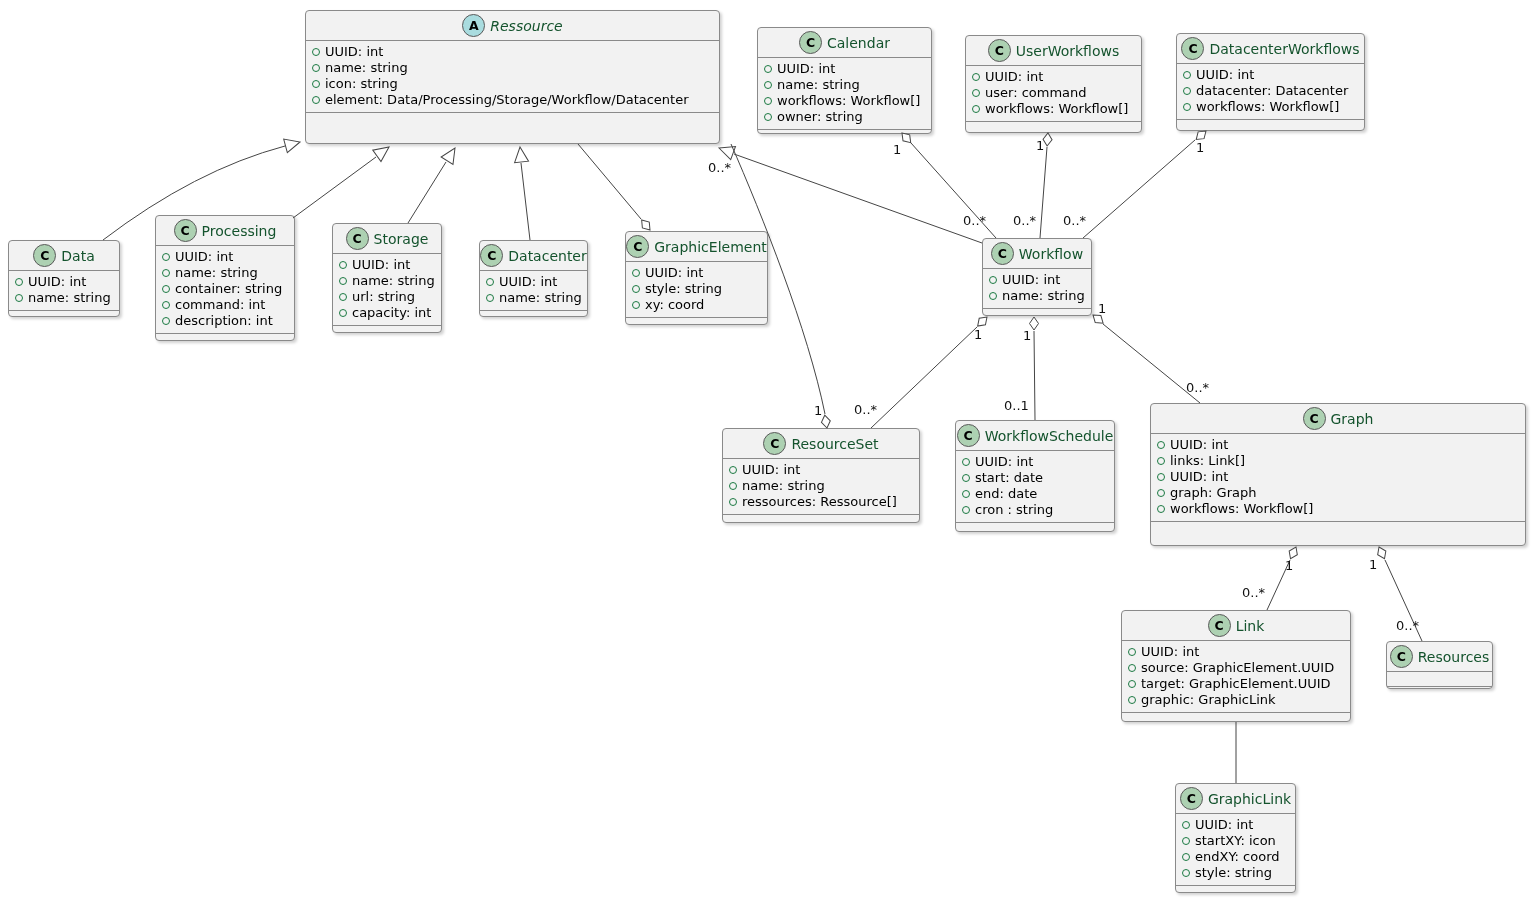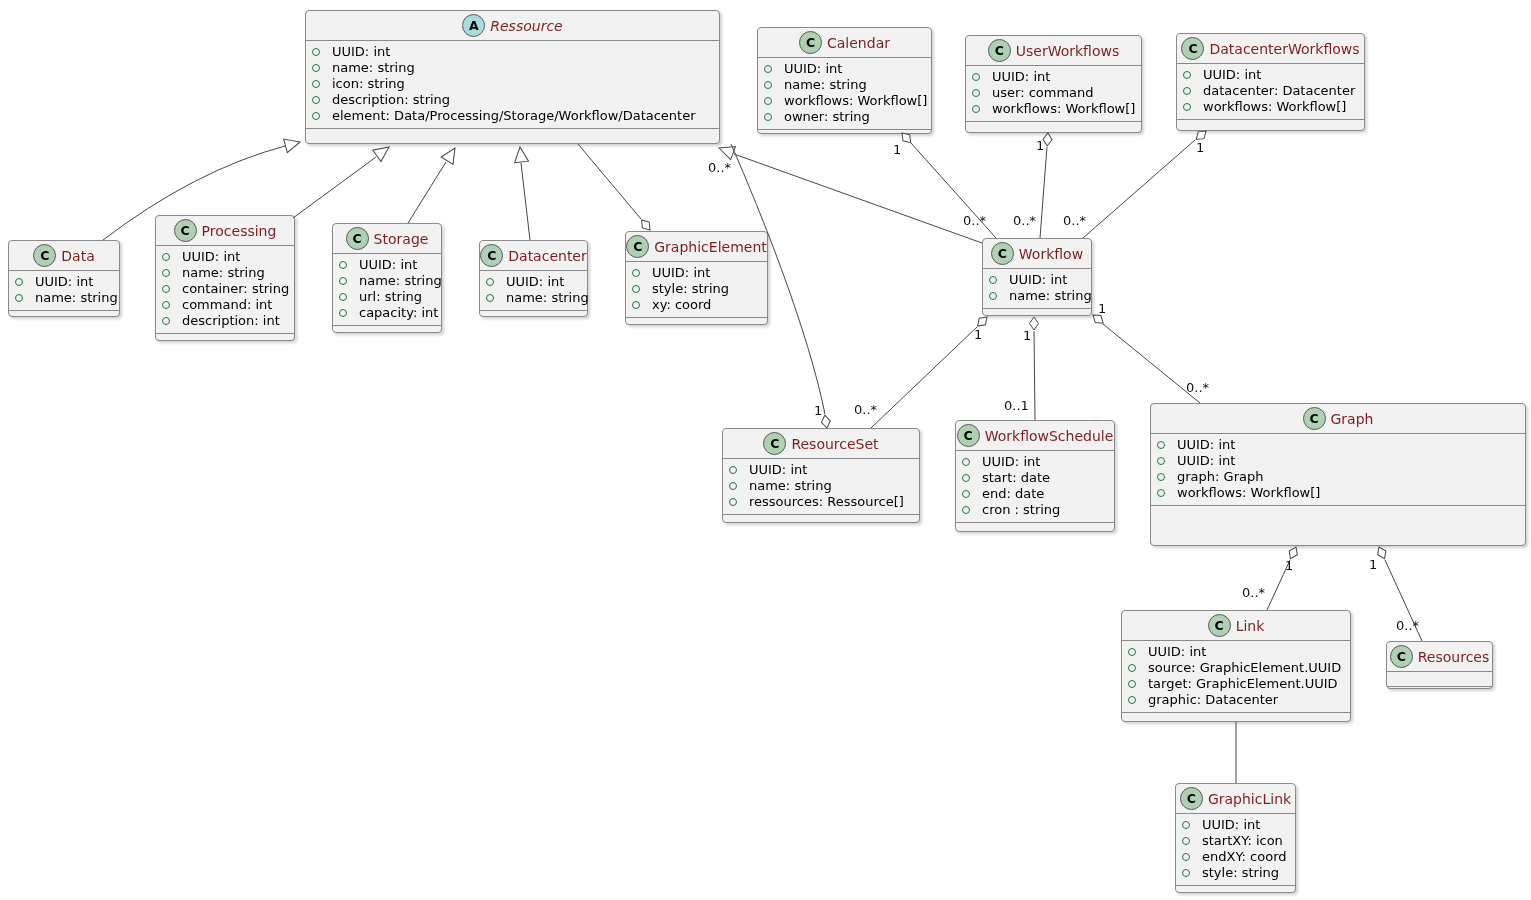--- a/index.html
+++ b/index.html
@@ -21,29 +21,29 @@
     white-space:nowrap; overflow:hidden; flex:none;
   }
   .stereo {
     width:21px; height:21px; border-radius:50%; flex:none;
     background:var(--circle-fill,#ADD1B2);
     border:1px solid var(--circle-border,#555);
     display:flex; align-items:center; justify-content:center;
     font-weight:bold; font-size:12.5px; color:#000;
   }
   .stereo.abs { background:var(--circle-abs,#A9DCDF); }
-  .cname { font-size:14px; color:#7f1d1d; }
+  .cname { font-size:14px; color:#14532d; }
   .uml-class.abstract .cname { font-style:italic; }
   .uml-attrs {
     flex:none; padding:3px 6px 4px;
     border-bottom:1px solid var(--box-border,#8a8a8a);
     min-height:7px;
   }
   .attr {
-    display:flex; align-items:center; gap:12px;
+    display:flex; align-items:center; gap:5px;
     line-height:16px; font-size:13px; color:#000; white-space:nowrap;
   }
   .vis {
     width:6px; height:6px; border-radius:50%; flex:none;
     border:1.4px solid var(--field-icon,#1C7A43); background:transparent;
   }
   .uml-footer { flex:1 1 auto; }
   svg.edges {
     position:absolute; left:0; top:0; width:1531px; height:900px;
     z-index:5; pointer-events:none;
@@ -69,24 +69,20 @@
         <div class="attr">
           <span class="vis"></span>
           <span>name: string</span>
         </div>
         <div class="attr">
           <span class="vis"></span>
           <span>icon: string</span>
         </div>
         <div class="attr">
           <span class="vis"></span>
-          <span>description: string</span>
-        </div>
-        <div class="attr">
-          <span class="vis"></span>
           <span>element: Data/Processing/Storage/Workflow/Datacenter</span>
         </div>
       </div>
       <div class="uml-footer"></div>
     </div>
     <div class="uml-class" style="left: 757px; top: 27px; width: 175px; height: 107px;">
       <div class="uml-title">
         <span class="stereo">C</span>
         <span class="cname">Calendar</span>
       </div>
@@ -329,20 +325,24 @@
         <span class="stereo">C</span>
         <span class="cname">Graph</span>
       </div>
       <div class="uml-attrs">
         <div class="attr">
           <span class="vis"></span>
           <span>UUID: int</span>
         </div>
         <div class="attr">
           <span class="vis"></span>
+          <span>links: Link[]</span>
+        </div>
+        <div class="attr">
+          <span class="vis"></span>
           <span>UUID: int</span>
         </div>
         <div class="attr">
           <span class="vis"></span>
           <span>graph: Graph</span>
         </div>
         <div class="attr">
           <span class="vis"></span>
           <span>workflows: Workflow[]</span>
         </div>
@@ -362,21 +362,21 @@
         <div class="attr">
           <span class="vis"></span>
           <span>source: GraphicElement.UUID</span>
         </div>
         <div class="attr">
           <span class="vis"></span>
           <span>target: GraphicElement.UUID</span>
         </div>
         <div class="attr">
           <span class="vis"></span>
-          <span>graphic: Datacenter</span>
+          <span>graphic: GraphicLink</span>
         </div>
       </div>
       <div class="uml-footer"></div>
     </div>
     <div class="uml-class" style="left: 1386px; top: 641px; width: 107px; height: 48px;">
       <div class="uml-title">
         <span class="stereo">C</span>
         <span class="cname">Resources</span>
       </div>
       <div class="uml-attrs"></div>

